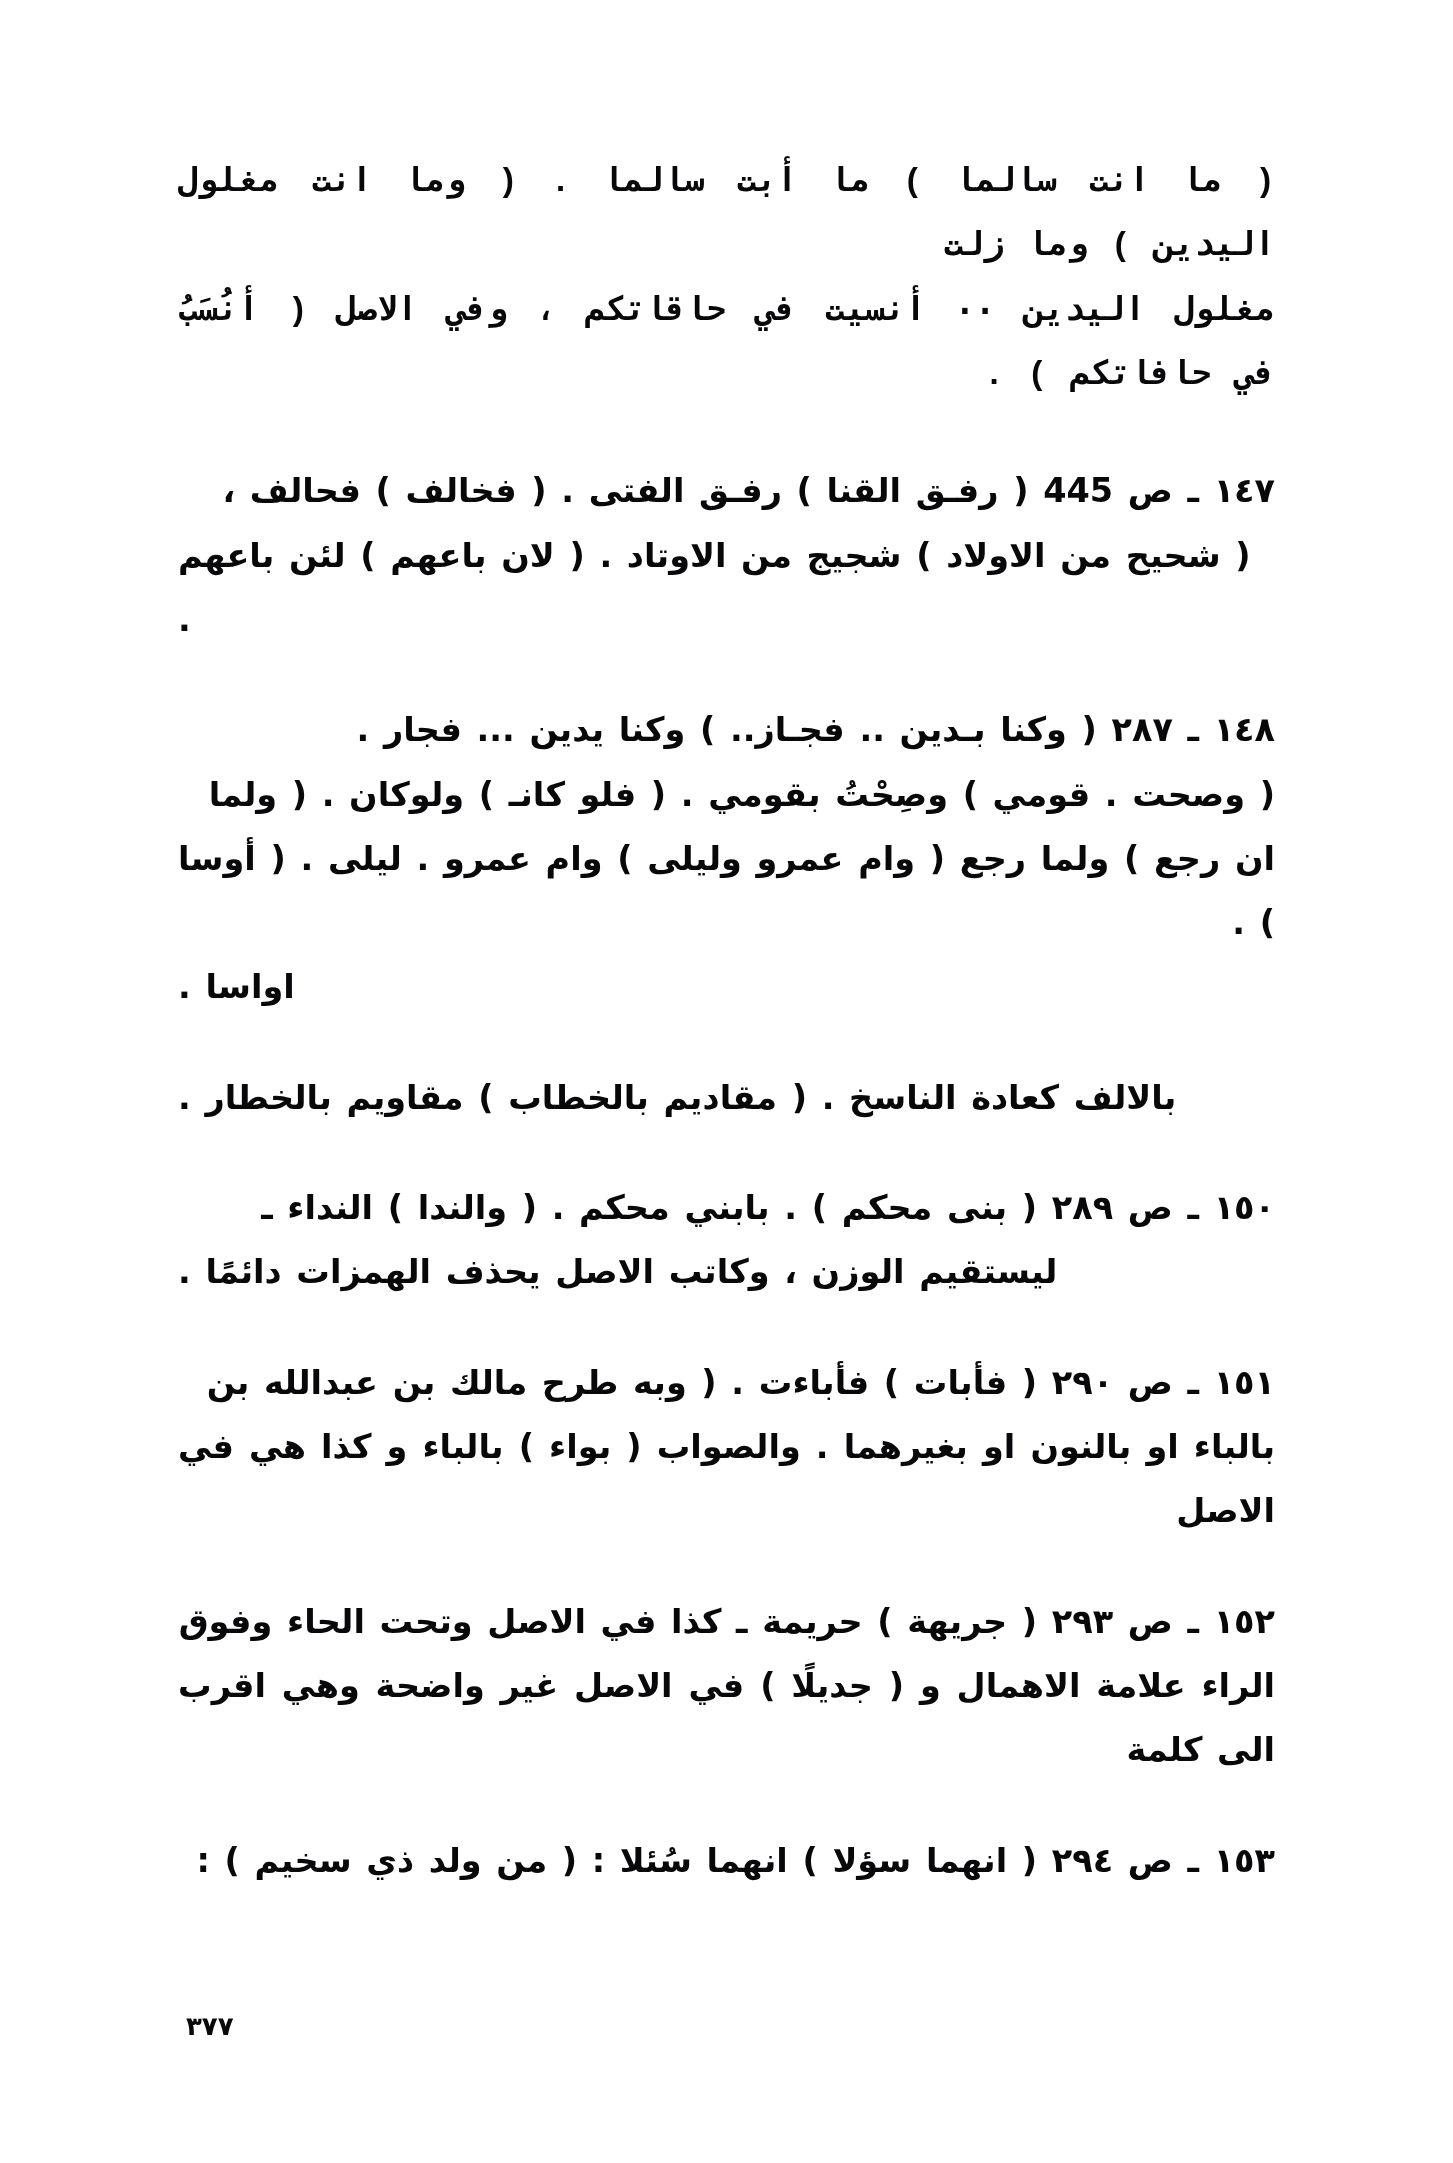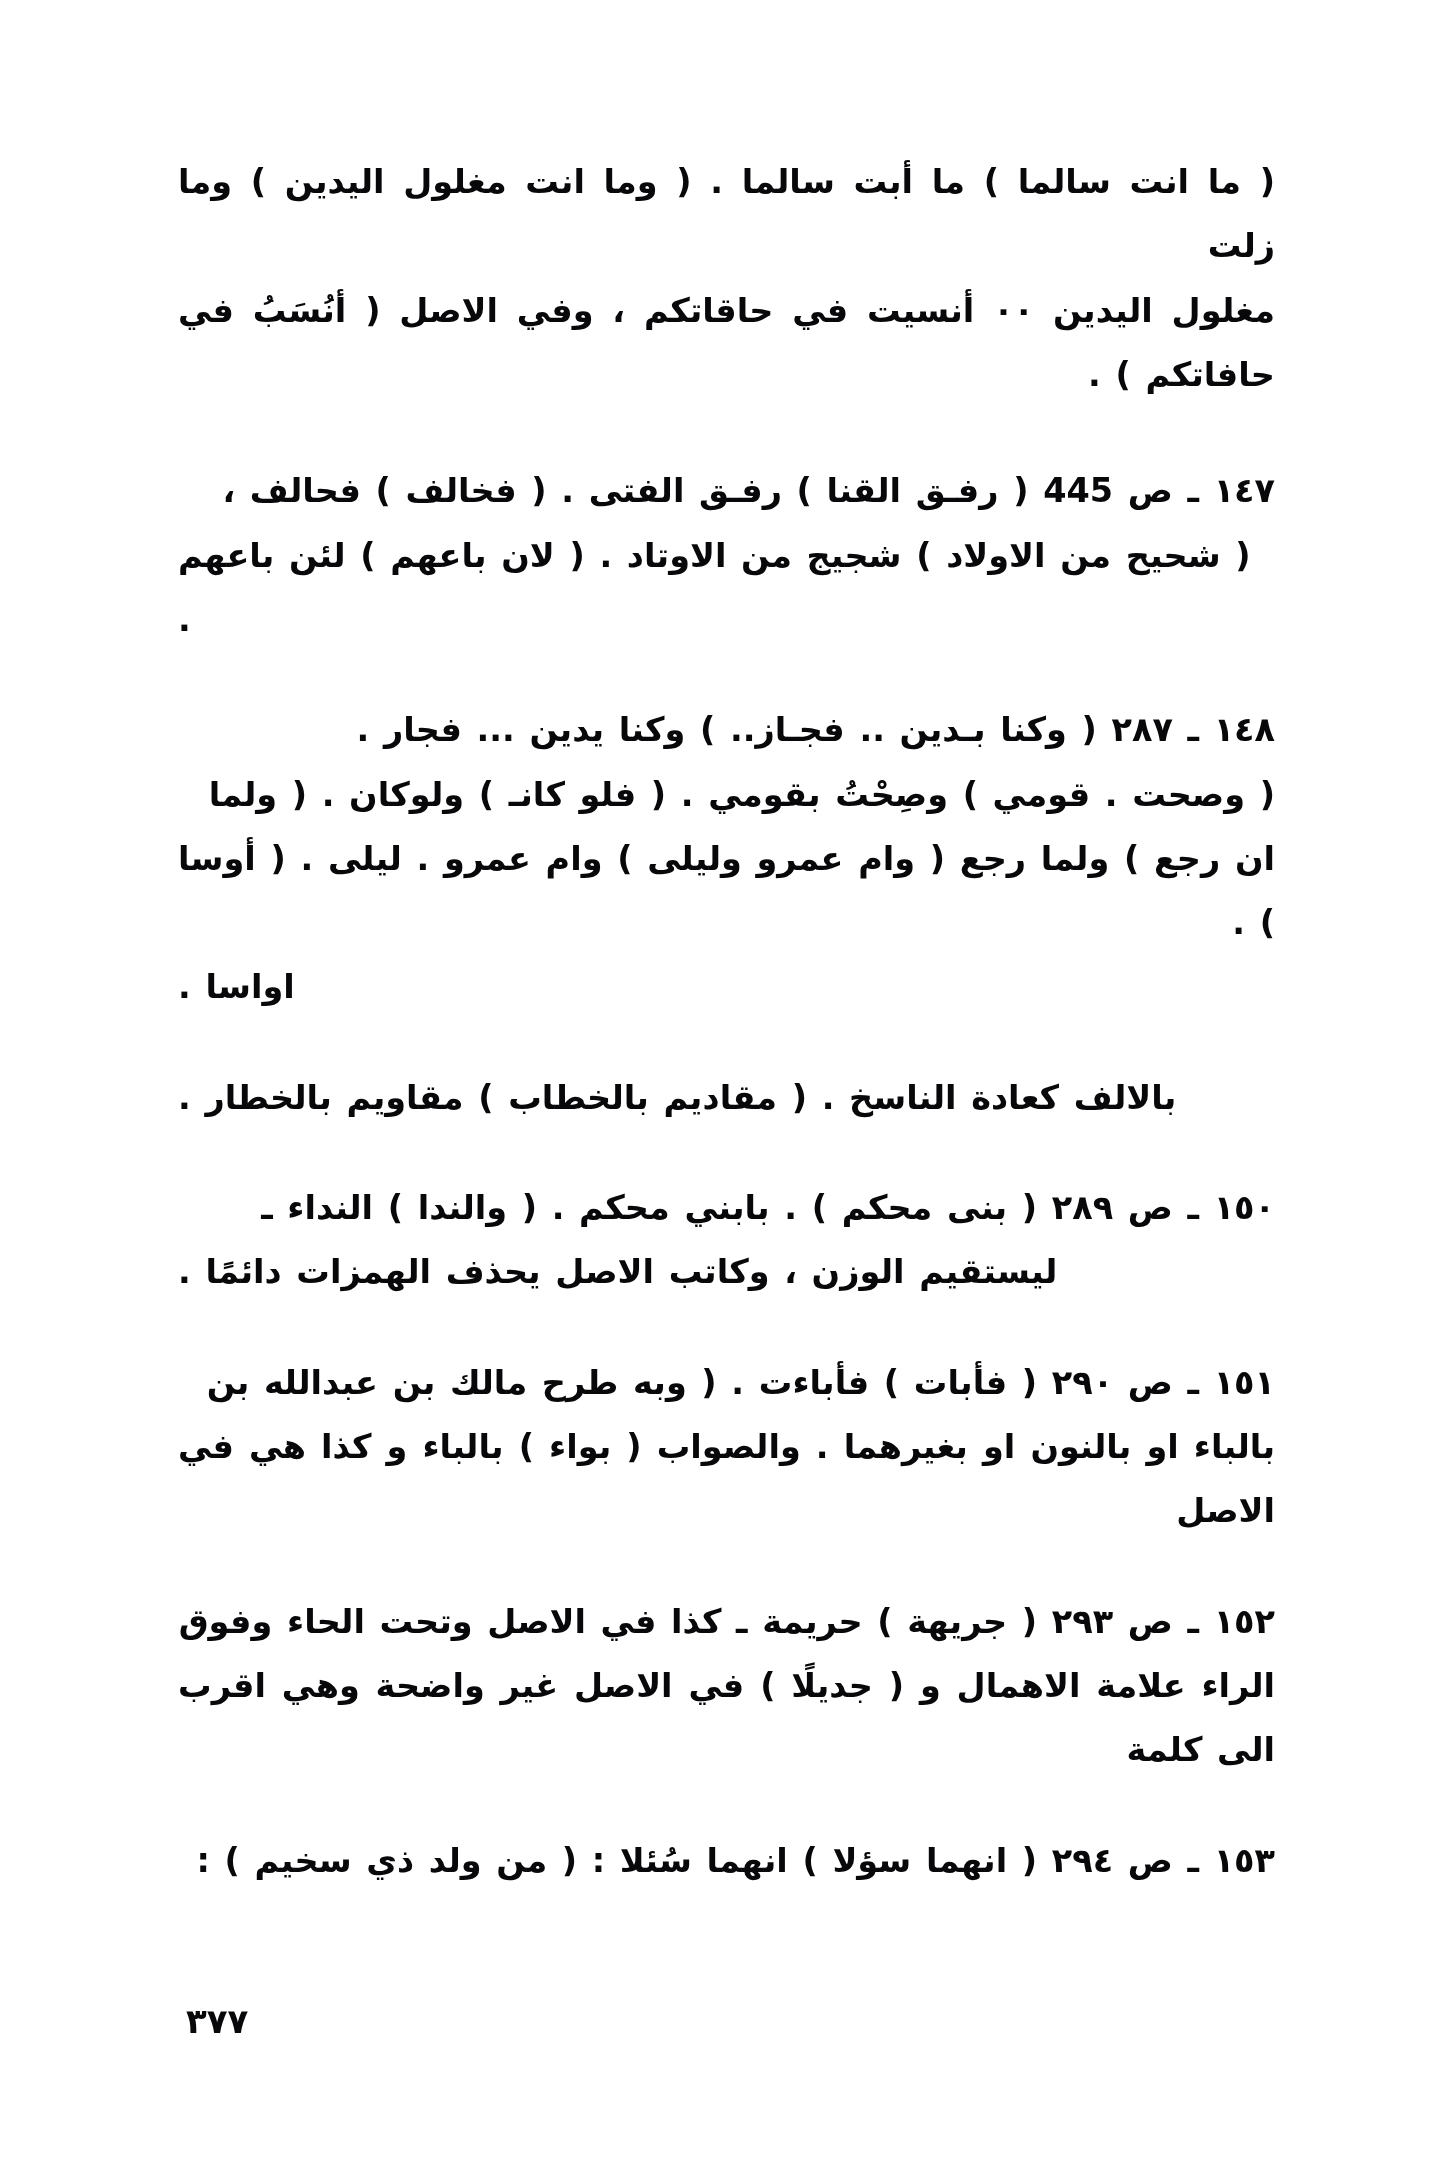--- a/index.html
+++ b/index.html
@@ -34,36 +34,37 @@
     letter-spacing: 0.2px;
     word-spacing: 3px;
     font-weight: 700;
     text-align: justify;
   }
   .entry:last-of-type {
     margin-bottom: 0;
   }
   .entry.head-block {
     margin-bottom: 52px;
+    font-family: Liberation Mono, monospace;
   }
   .entry .line {
     display: block;
     white-space: normal;
   }
   .entry .line.just {
     text-align: justify;
   }
   .entry .line.left {
     text-align: left;
   }
   .page-number {
     position: absolute;
     left: 186px;
     bottom: 122px;
-    font-size: 34px;
+    font-size: 26px;
     font-weight: 700;
     direction: rtl;
     letter-spacing: 1px;
     font-family: "DejaVu Sans", "Liberation Sans", sans-serif;
   }
 </style>
 </head>
 <body>
 
 <div class="page">

